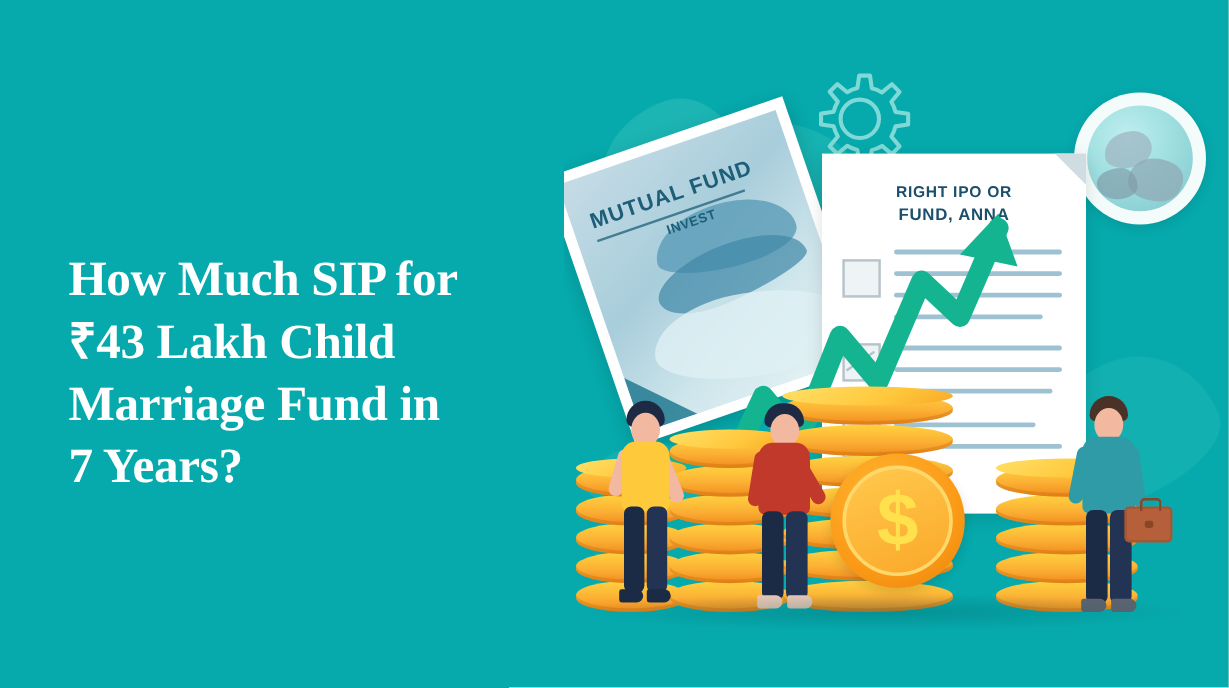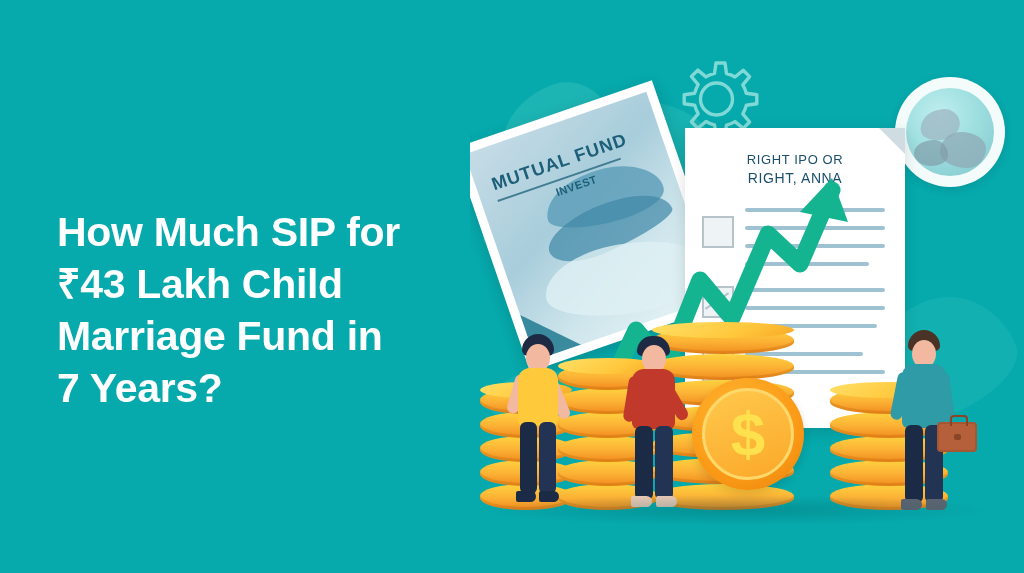--- a/index.html
+++ b/index.html
@@ -20,20 +20,21 @@
   #headline {
     position: absolute;
     left: 57px;
     top: 206px;
     width: 420px;
     color: #ffffff;
     font-size: 41px;
     line-height: 52px;
     font-weight: 600;
     letter-spacing: -0.3px;
+    font-family: Liberation Serif, serif;
   }
   #headline .hl-line { display: block; white-space: nowrap; }
 
   
   #illustration {
     position: absolute;
     left: 470px;
     top: 0;
     width: 554px;
     height: 573px;
@@ -174,21 +175,21 @@
   }
   #doc-sheet .doc-fold {
     position: absolute; right: 0; top: 0;
     width: 0; height: 0;
     border-right: 26px solid #cfdde3;
     border-bottom: 26px solid transparent;
   }
   .doc-head {
     position: absolute; left: 0; right: 0; top: 22px;
     text-align: center; color: #1b4f6b;
-    font-weight: 400; font-size: 13px; letter-spacing: .6px;
+    font-weight: 700; font-size: 13px; letter-spacing: .6px;
     line-height: 19px;
   }
   .doc-head .dh2 { font-size: 14px; }
   .doc-checkbox {
     position: absolute; width: 28px; height: 28px;
     border: 2px solid #b6c3ca;
     background: #eef3f5;
   }
   .doc-checkbox.cb1 { left: 17px; top: 88px; }
   .doc-checkbox.cb2 { left: 17px; top: 158px; }
@@ -355,21 +356,21 @@
         <div class="mf-rule"></div>
         <div class="mf-sub">INVEST</div>
       </div>
     </div>
 
     <div class="layer" id="doc-sheet">
       <div class="doc-fold"></div>
 
       <div class="doc-head">
         <div>RIGHT IPO OR</div>
-        <div class="dh2">RIGHT, ANNA</div>
+        <div class="dh2">FUND, ANNA</div>
       </div>
 
       <div class="doc-checkbox cb1"></div>
       <div class="doc-checkbox cb2">
         <div class="x1"></div>
         <div class="x2"></div>
       </div>
       <div class="doc-checkbox cb3">
         <div class="x1"></div>
         <div class="x2"></div>

